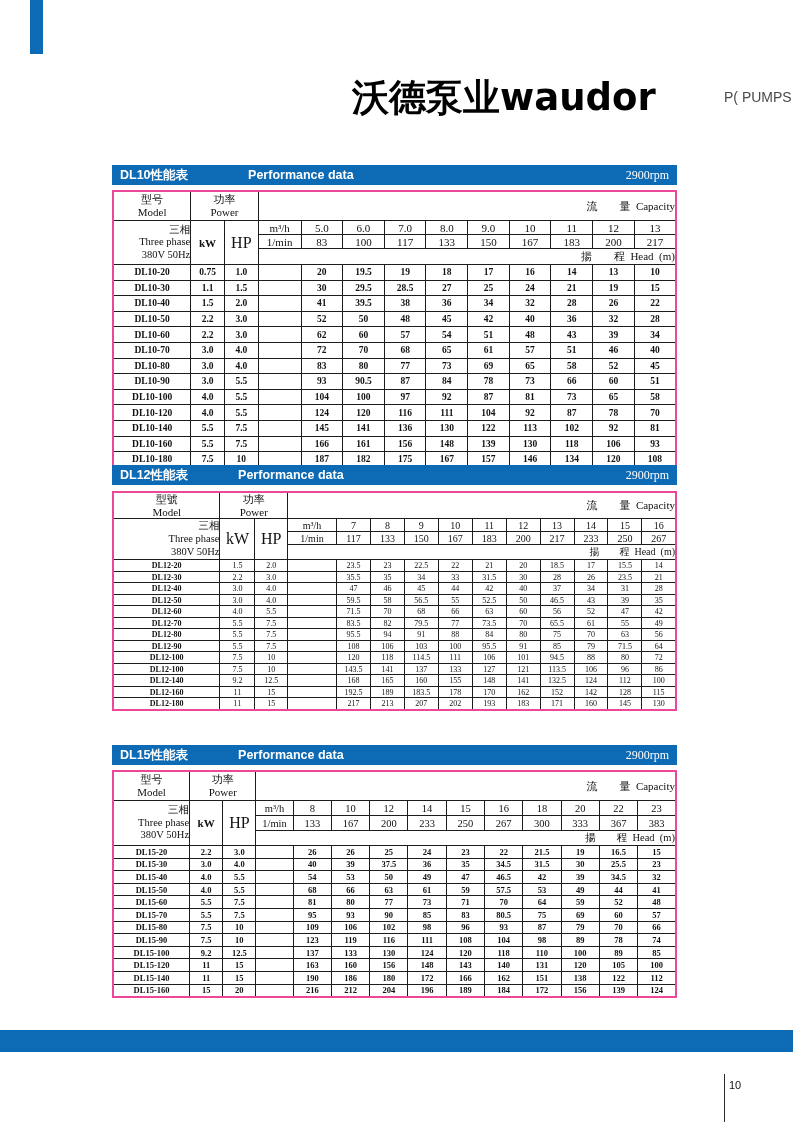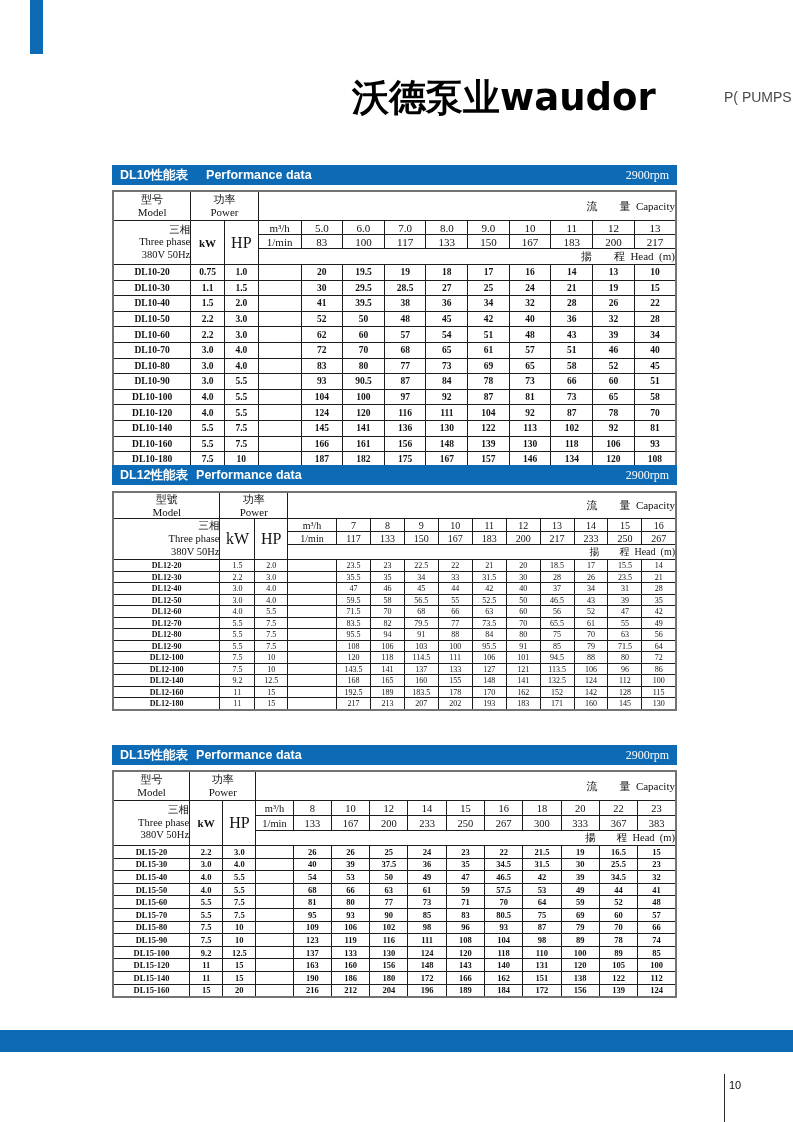--- a/index.html
+++ b/index.html
@@ -14,28 +14,28 @@
   }
   .brand-small {
     position:absolute; left:724px; top:89px; font-family:"Liberation Sans", sans-serif;
     font-size:14px; color:#4a4a4a; white-space:nowrap;
   }
   .section { position:absolute; left:112px; width:565px; }
   #sec0 { top:165px; } #sec1 { top:465px; } #sec2 { top:745px; }
   .bar {
     height:20px; background:#0d6ab4; color:#fff; display:flex; align-items:center;
     padding:0 8px; box-sizing:border-box; font-family:"Liberation Sans", sans-serif;
-    font-size:12.5px; font-weight:600;
+    font-size:12.5px; font-weight:600;gap:42px;
   }
   .bar .sub { margin-left:8px; font-weight:600; }
   #sec0 .sub { margin-left:18px; }
   .bar .rpm { margin-left:auto; font-family:"Liberation Serif", serif; font-weight:normal; font-size:12px; }
   .twrap { margin-top:5px; }
   #sec1 .twrap { margin-top:6px; }
-  table { width:565px; border-collapse:collapse; table-layout:fixed; border:2px solid #737373; }
+  table { width:565px; border-collapse:collapse; table-layout:fixed; border:2px solid #ec4899; }
   th, td {
     border:1px solid #1c1c1c; text-align:center; vertical-align:middle; padding:0;
     font-weight:normal; overflow:hidden; white-space:nowrap;
   }
   .sp { white-space:pre;text-align:right; }
   th.cn { font-size:11px; line-height:1.15; }
   th.phase { font-size:10.5px; line-height:1.2;text-align:right; }
   td.unitlab { font-size:10px;text-align:center; }
   
   .t0 thead tr.r1 th { height:28px; }

